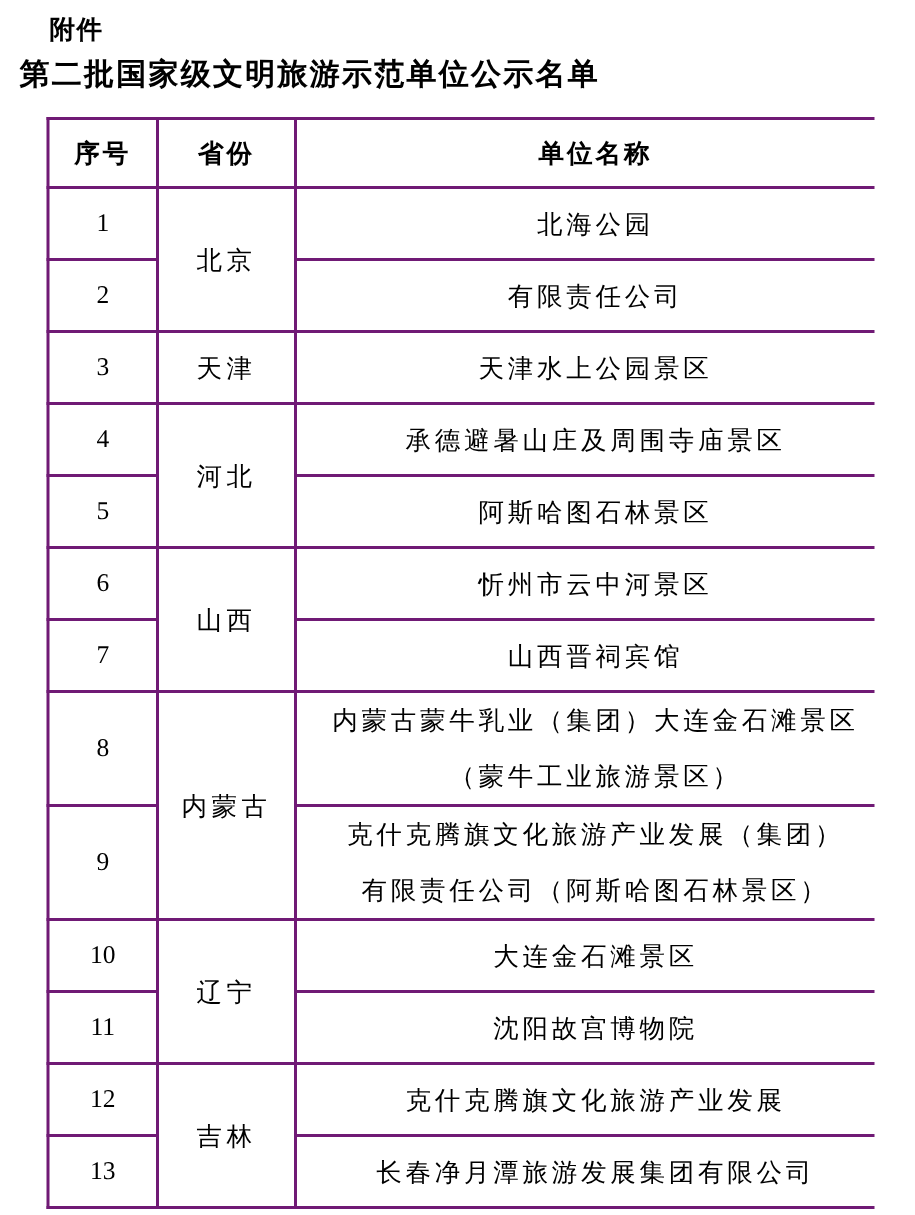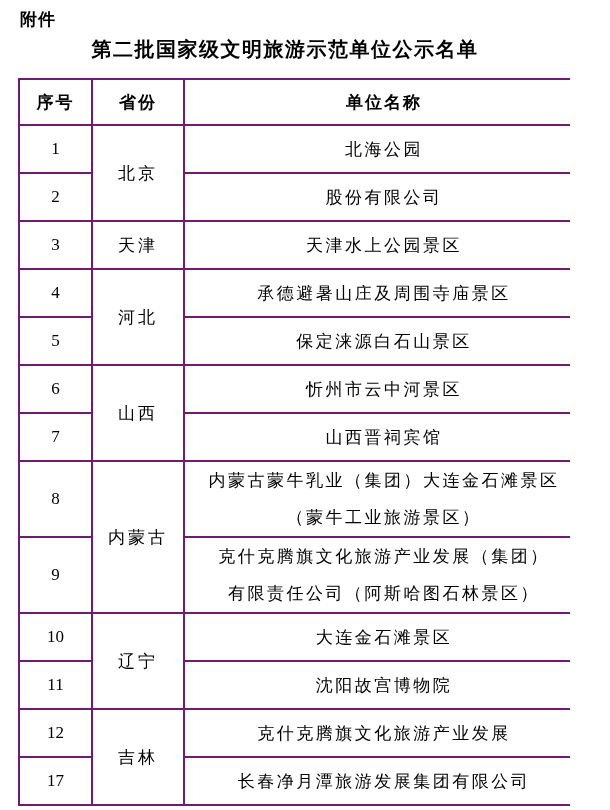--- a/index.html
+++ b/index.html
@@ -8,37 +8,38 @@
       background: #ffffff;
     }
     .page {
       position: relative;
       width: 570px;
       height: 810px;
       background: #ffffff;
       overflow: hidden;
       color: #000000;
       font-family: "Liberation Serif", "DejaVu Serif", serif;
+      margin-left: 13px;
     }
     .attachment-label {
       position: absolute;
       left: 20px;
       top: 8px;
       font-family: "Liberation Sans", "DejaVu Sans", sans-serif;
       font-weight: 700;
       font-size: 17px;
       letter-spacing: 1px;
     }
     .doc-title {
       position: absolute;
       left: 0;
       right: 0;
       top: 36px;
       margin: 0;
-      text-align: center;
+      text-align: left;
       font-family: "Liberation Serif", "DejaVu Serif", serif;
       font-weight: 700;
       font-size: 20px;
       letter-spacing: 1.5px;
     }
     table.list-table {
       position: absolute;
       left: 18px;
       top: 78px;
       width: 565px;
@@ -112,35 +113,35 @@
       </tr>
     </thead>
     <tbody>
       <tr class="single">
         <td class="no-cell">1</td>
         <td class="province-cell" rowspan="2">北京</td>
         <td class="unit-cell">北海公园</td>
       </tr>
       <tr class="single">
         <td class="no-cell">2</td>
-        <td class="unit-cell">股份有限公司</td>
+        <td class="unit-cell">有限责任公司</td>
       </tr>
       <tr class="single">
         <td class="no-cell">3</td>
         <td class="province-cell">天津</td>
         <td class="unit-cell">天津水上公园景区</td>
       </tr>
       <tr class="single">
         <td class="no-cell">4</td>
         <td class="province-cell" rowspan="2">河北</td>
         <td class="unit-cell">承德避暑山庄及周围寺庙景区</td>
       </tr>
       <tr class="single">
         <td class="no-cell">5</td>
-        <td class="unit-cell">保定涞源白石山景区</td>
+        <td class="unit-cell">阿斯哈图石林景区</td>
       </tr>
       <tr class="single">
         <td class="no-cell">6</td>
         <td class="province-cell" rowspan="2">山西</td>
         <td class="unit-cell">忻州市云中河景区</td>
       </tr>
       <tr class="single">
         <td class="no-cell">7</td>
         <td class="unit-cell">山西晋祠宾馆</td>
       </tr>
@@ -163,21 +164,21 @@
       <tr class="single">
         <td class="no-cell">11</td>
         <td class="unit-cell">沈阳故宫博物院</td>
       </tr>
       <tr class="single">
         <td class="no-cell">12</td>
         <td class="province-cell" rowspan="2">吉林</td>
         <td class="unit-cell">克什克腾旗文化旅游产业发展</td>
       </tr>
       <tr class="single">
-        <td class="no-cell">17</td>
+        <td class="no-cell">13</td>
         <td class="unit-cell">长春净月潭旅游发展集团有限公司</td>
       </tr>
     </tbody>
   </table>
 
   <div class="border-mark"></div>
 
 </div>
 
 </body></html>

